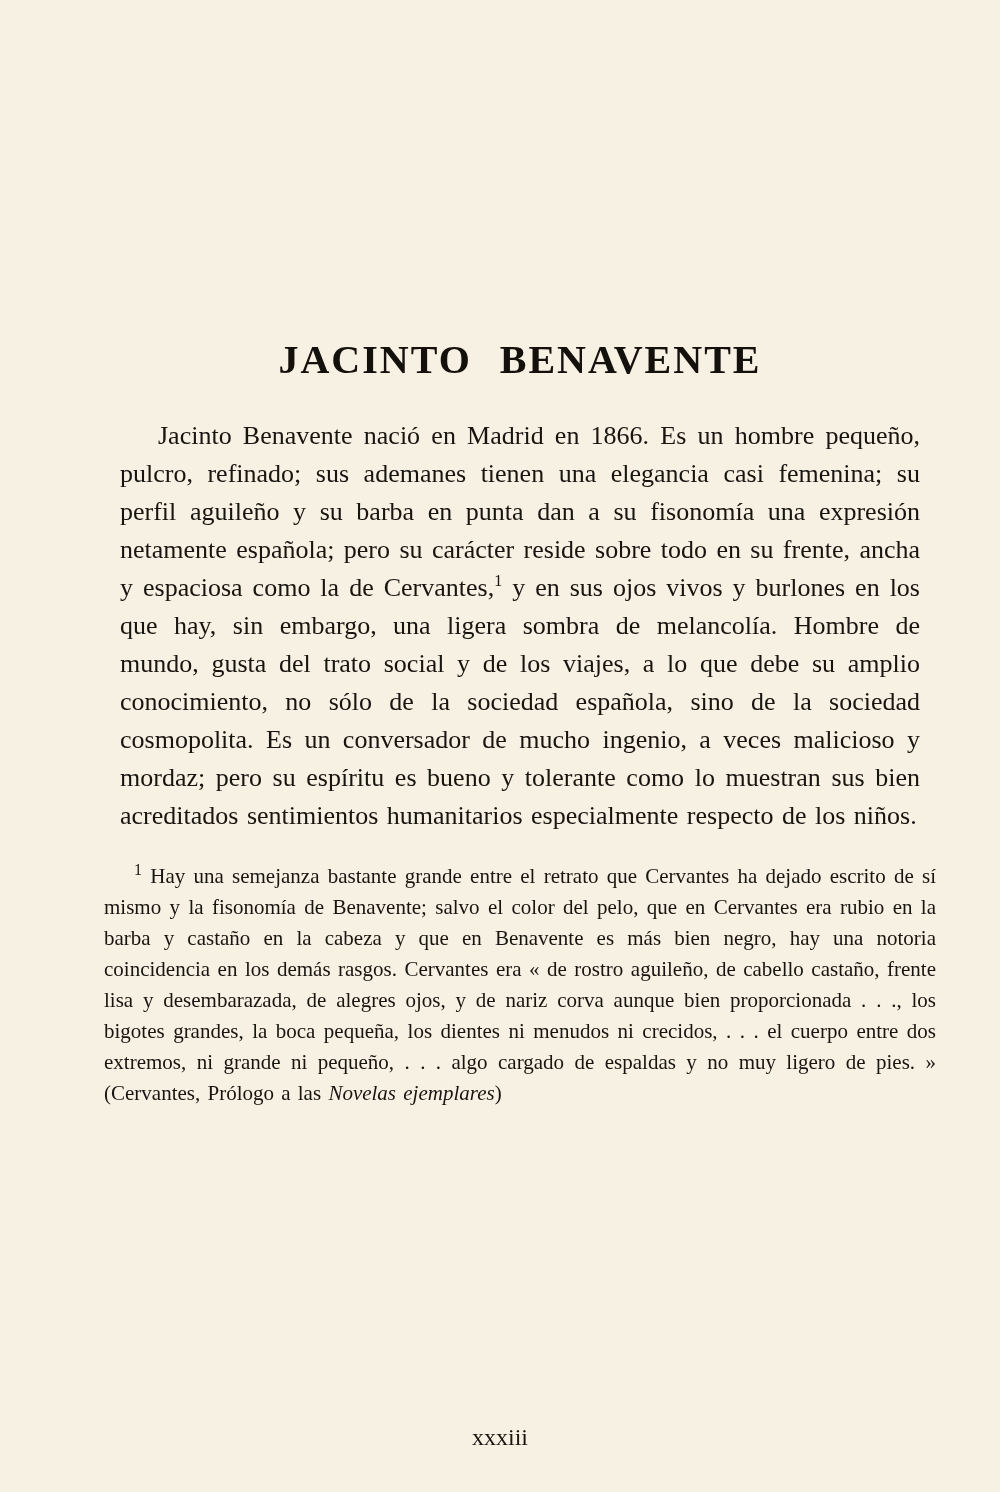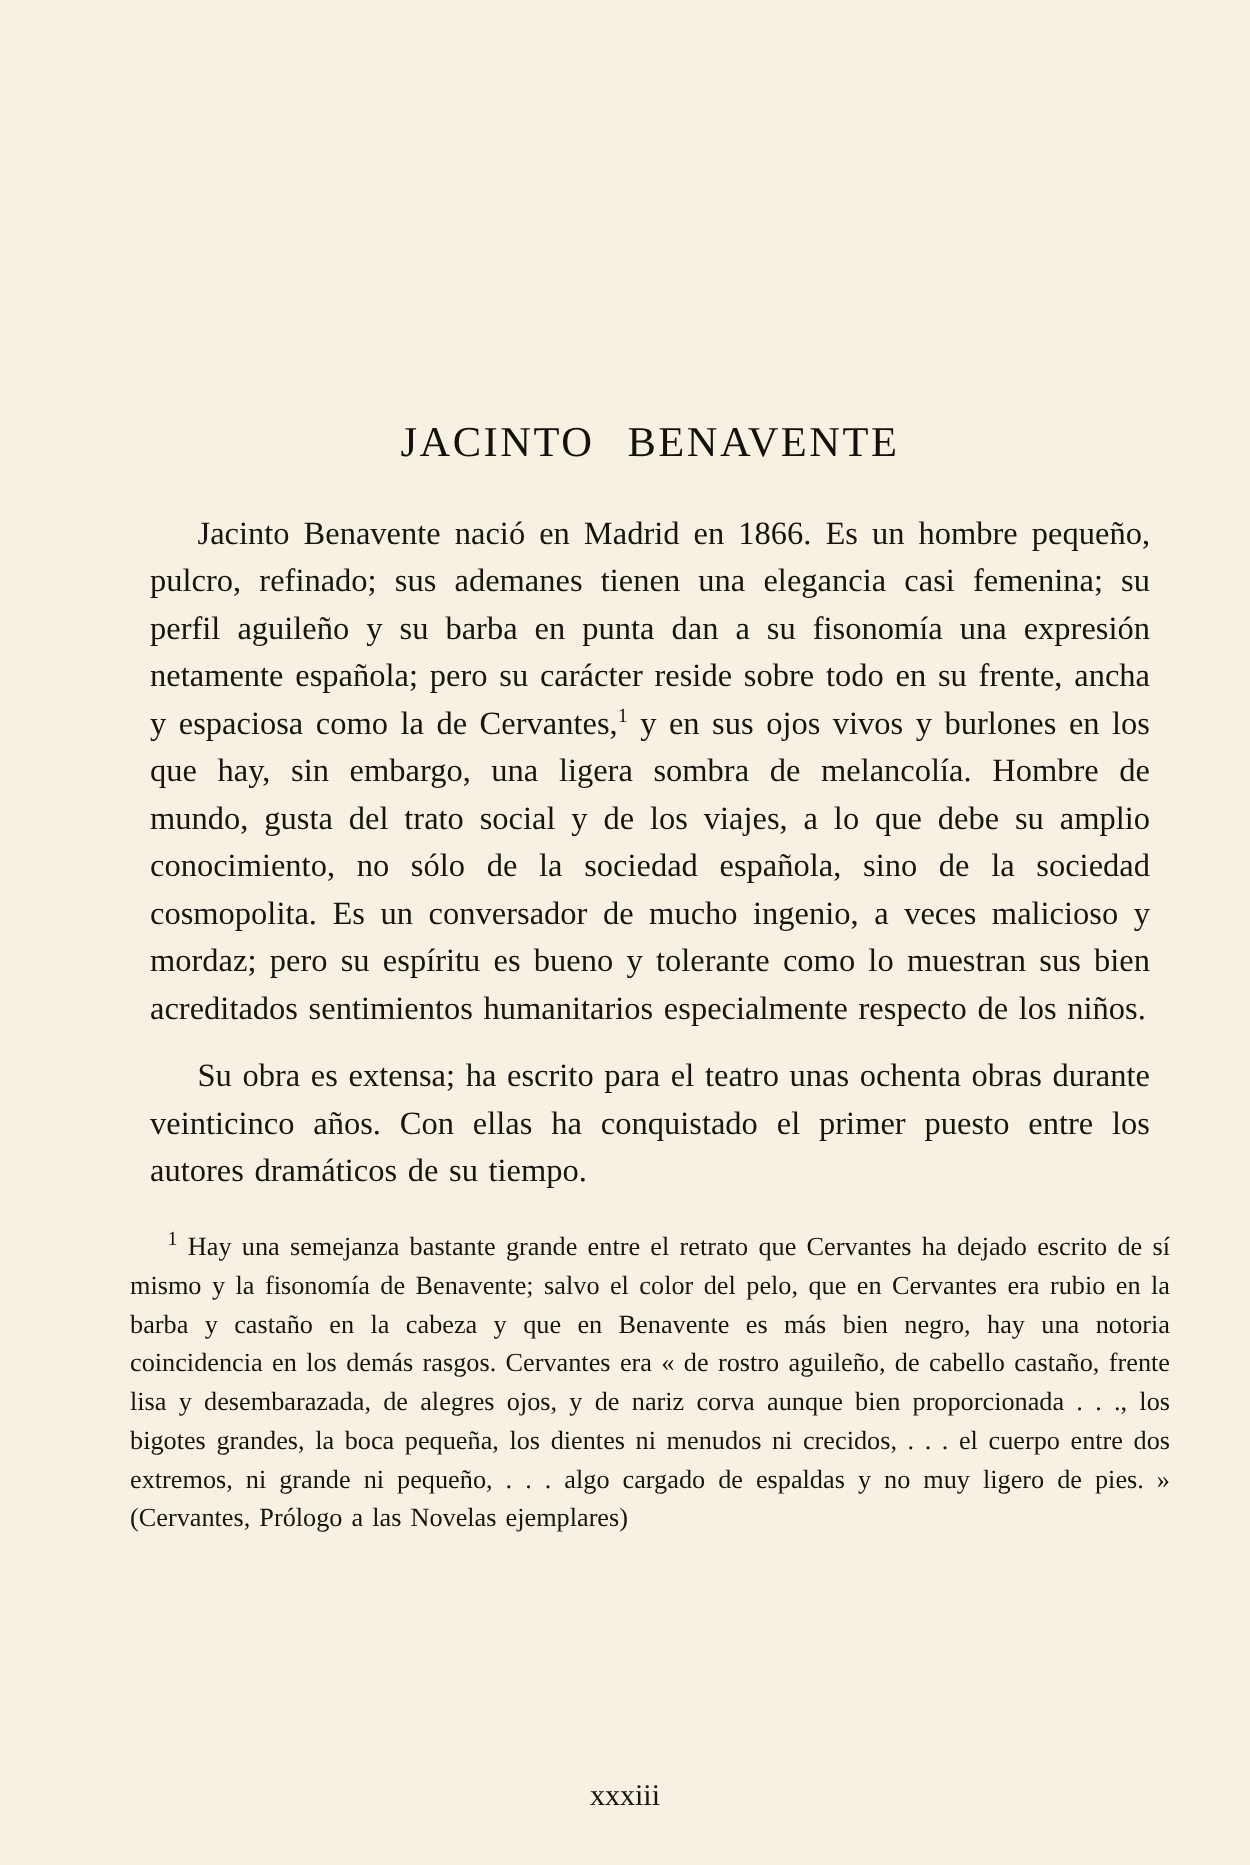--- a/index.html
+++ b/index.html
@@ -19,22 +19,22 @@
   }
   .content {
     position: absolute;
     left: 104px;
     top: 336px;
     width: 832px;
   }
   .title {
     margin: 0 0 34px 0;
     text-align: center;
-    font-size: 34px;
-    font-weight: normal;
+    font-size: 40px;
+    font-weight: bold;
     letter-spacing: 2px;
     word-spacing: 16px;
     color: #14110d;
   }
   .body-text p {
     margin: 16px;
     font-size: 26px;
     line-height: 38px;
     text-align: justify;
     text-indent: 38px;
@@ -47,20 +47,21 @@
   }
   .footnote {
     margin-top: 26px;
     font-size: 21px;
     line-height: 31px;
     text-align: justify;
     text-indent: 30px;
     word-spacing: 2px;
   }
   .footnote .italic {
+    font-style: italic;
   }
   .page-number {
     position: absolute;
     left: 0;
     top: 1424px;
     width: 100%;
     text-align: center;
     font-size: 24px;
     color: #181511;
   }
@@ -69,21 +70,20 @@
 <body>
 
 <div class="page">
   <div class="content">
 
     <h1 class="title">JACINTO BENAVENTE</h1>
 
     <div class="body-text">
       <p><span>Jacinto Benavente nació en Madrid en 1866.  Es un hombre pequeño, pulcro, refinado; sus ademanes tienen una elegancia casi femenina; su perfil aguileño y su barba en punta dan a su fisonomía una expresión netamente española; pero su carácter reside sobre todo en su frente, ancha y espaciosa como la de Cervantes,</span><sup class="fn-ref">1</sup><span> y en sus ojos vivos y burlones en los que hay, sin embargo, una ligera sombra de melancolía.  Hombre de mundo, gusta del trato social y de los viajes, a lo que debe su amplio conocimiento, no sólo de la sociedad española, sino de la sociedad cosmopolita.  Es un conversador de mucho ingenio, a veces malicioso y mordaz; pero su espíritu es bueno y tolerante como lo muestran sus bien acreditados sentimientos humanitarios especialmente respecto de los niños.</span></p>
 
-      <p>Su obra es extensa; ha escrito para el teatro unas ochenta obras durante veinticinco años.  Con ellas ha conquistado el primer puesto entre los autores dramáticos de su tiempo.</p>
 
     </div>
 
     <div class="footnote"><sup class="fn-ref">1</sup><span> Hay una semejanza bastante grande entre el retrato que Cervantes ha dejado escrito de sí mismo y la fisonomía de Benavente; salvo el color del pelo, que en Cervantes era rubio en la barba y castaño en la cabeza y que en Benavente es más bien negro, hay una notoria coincidencia en los demás rasgos.  Cervantes era « de rostro aguileño, de cabello castaño, frente lisa y desembarazada, de alegres ojos, y de nariz corva aunque bien proporcionada . . ., los bigotes grandes, la boca pequeña, los dientes ni menudos ni crecidos, . . . el cuerpo entre dos extremos, ni grande ni pequeño, . . . algo cargado de espaldas y no muy ligero de pies. » (Cervantes, Prólogo a las </span><span class="italic">Novelas ejemplares</span><span>)</span></div>
 
   </div>
 
   <div class="page-number">xxxiii</div>
 </div>
 

